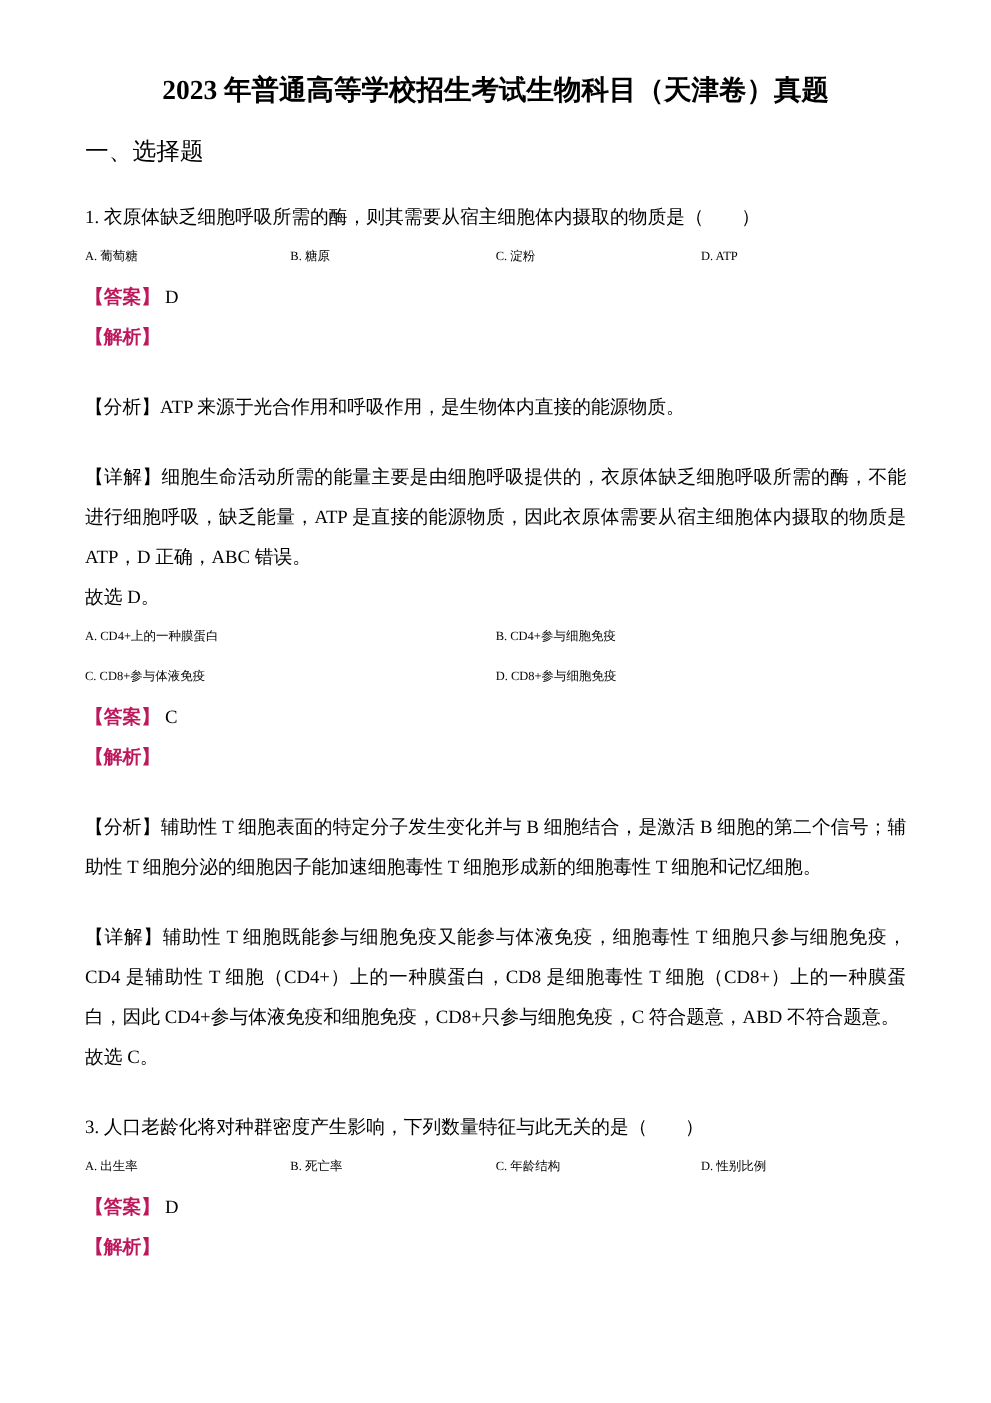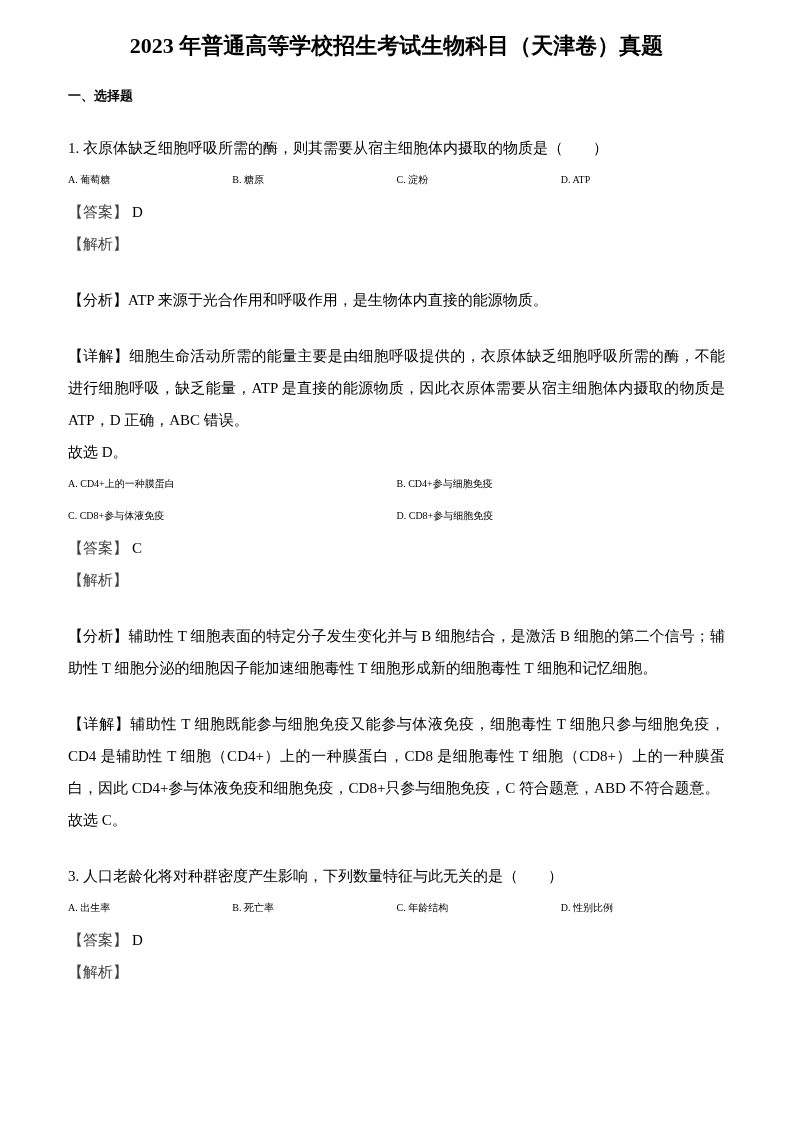--- a/index.html
+++ b/index.html
@@ -2,52 +2,52 @@
 <html><head>
 <meta charset="utf-8">
 <style>
   html, body { margin:0; padding:0; background:#e9e9e9; }
   .page {
     position:relative;
     width:793px; height:1122px;
     margin:0 auto;
     background:#ffffff;
     box-sizing:border-box;
-    padding:28px 68px 0 68px;
+    padding:54px 68px 0 68px;
     font-family:"Liberation Serif","DejaVu Serif",serif;
     color:#000000;
     overflow:hidden;
   }
   .doc-title {
     font-size:22px;
     line-height:36px;
     margin:0;
     text-align:center;
     font-weight:bold;
   }
   .section-heading {
-    font-size:13px;
+    font-size:19px;
     line-height:24px;
     margin:20px 0 0 0;
-    font-weight:bold;
+    font-weight:normal;
   }
   .para {
     font-size:15px;
     line-height:32px;
     margin:0;
   }
   .just { text-align:justify;margin-top:24px; }
   .opts-row {
     display:flex;
     font-size:10px;
     line-height:32px;
   }
   .opts-row .opt { width:25%; box-sizing:border-box; }
   .opts-row.cols-2 .opt { width:50%; }
-  .blue { color:#404040; }
+  .blue { color:#be185d;font-weight:bold; }
   .ans-val { margin-left:4px; }
 </style>
 </head>
 <body>
 
 <div class="page">
 
   <h1 class="doc-title">2023 年普通高等学校招生考试生物科目（天津卷）真题</h1>
 
   <h2 class="section-heading">一、选择题</h2>

